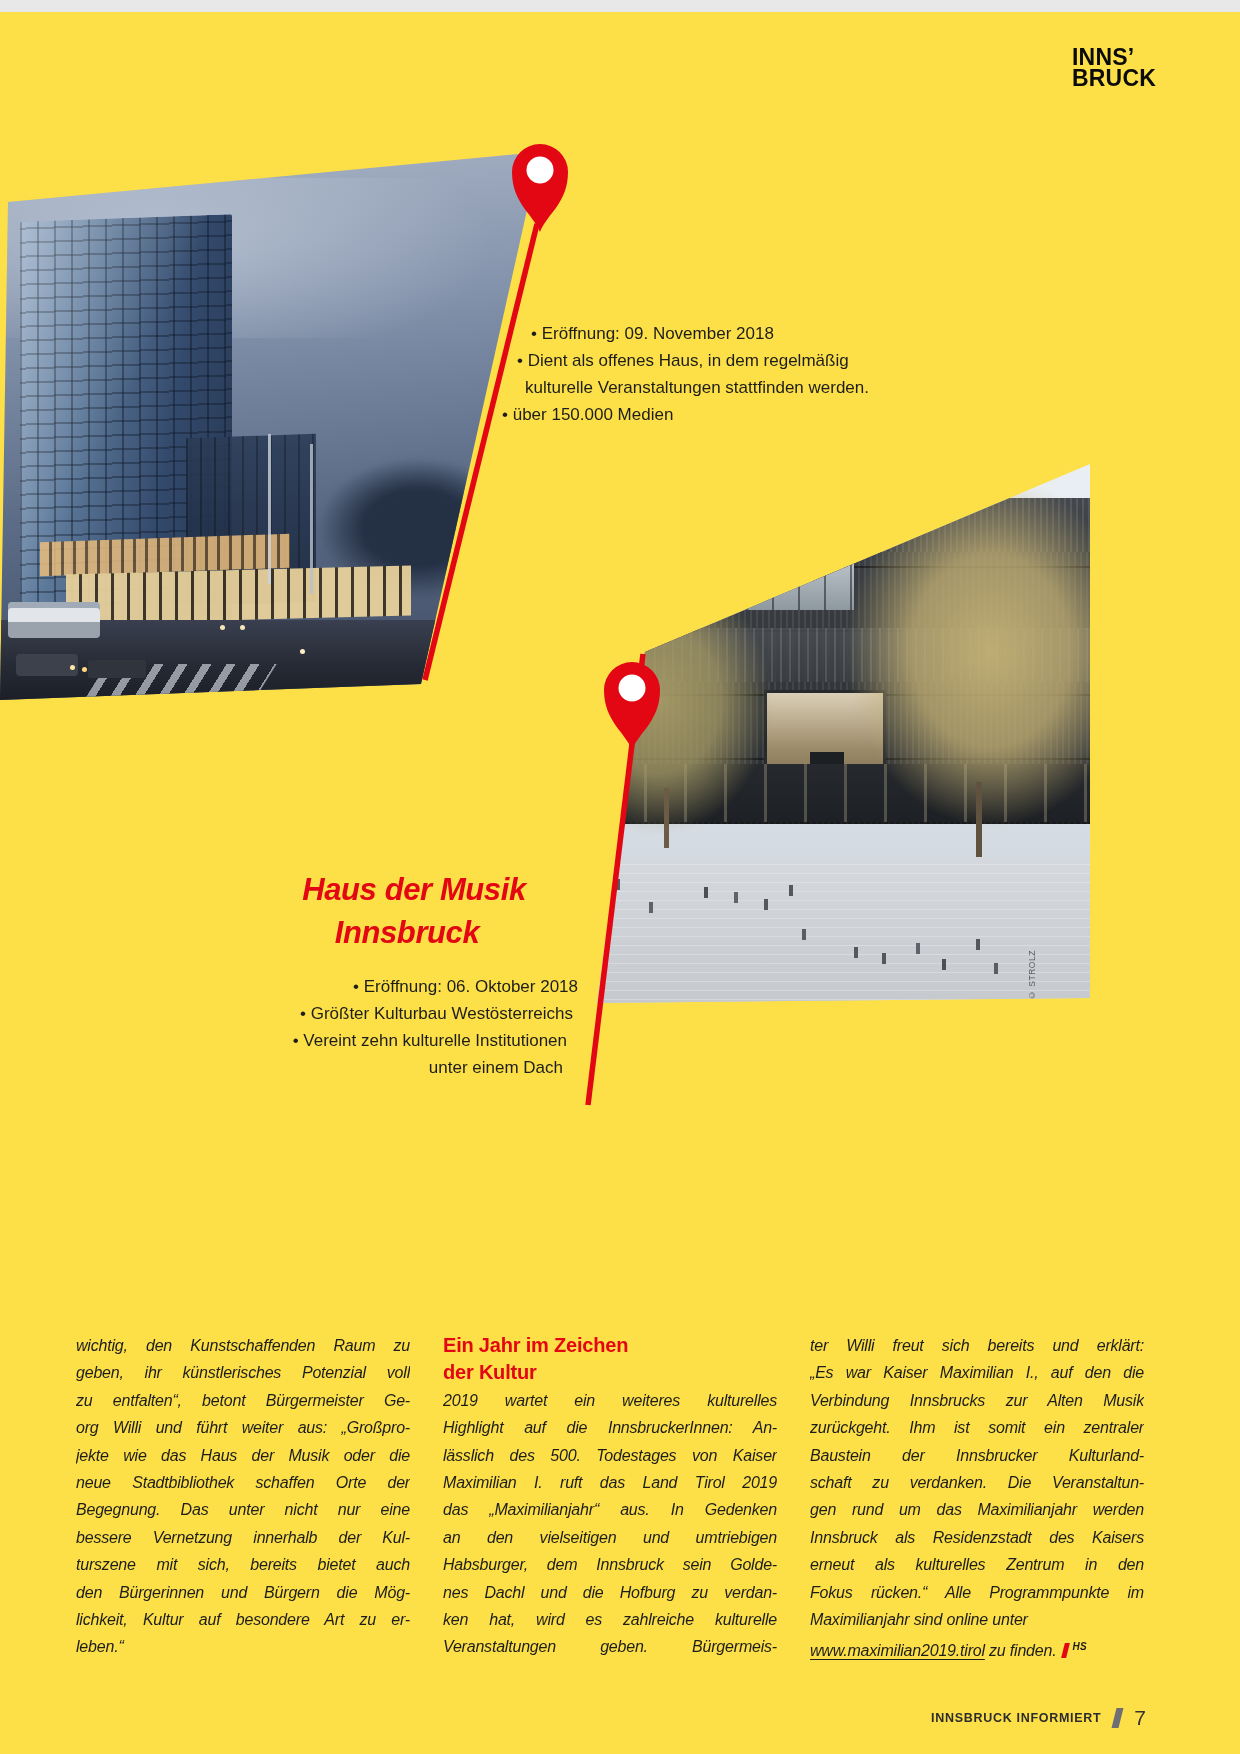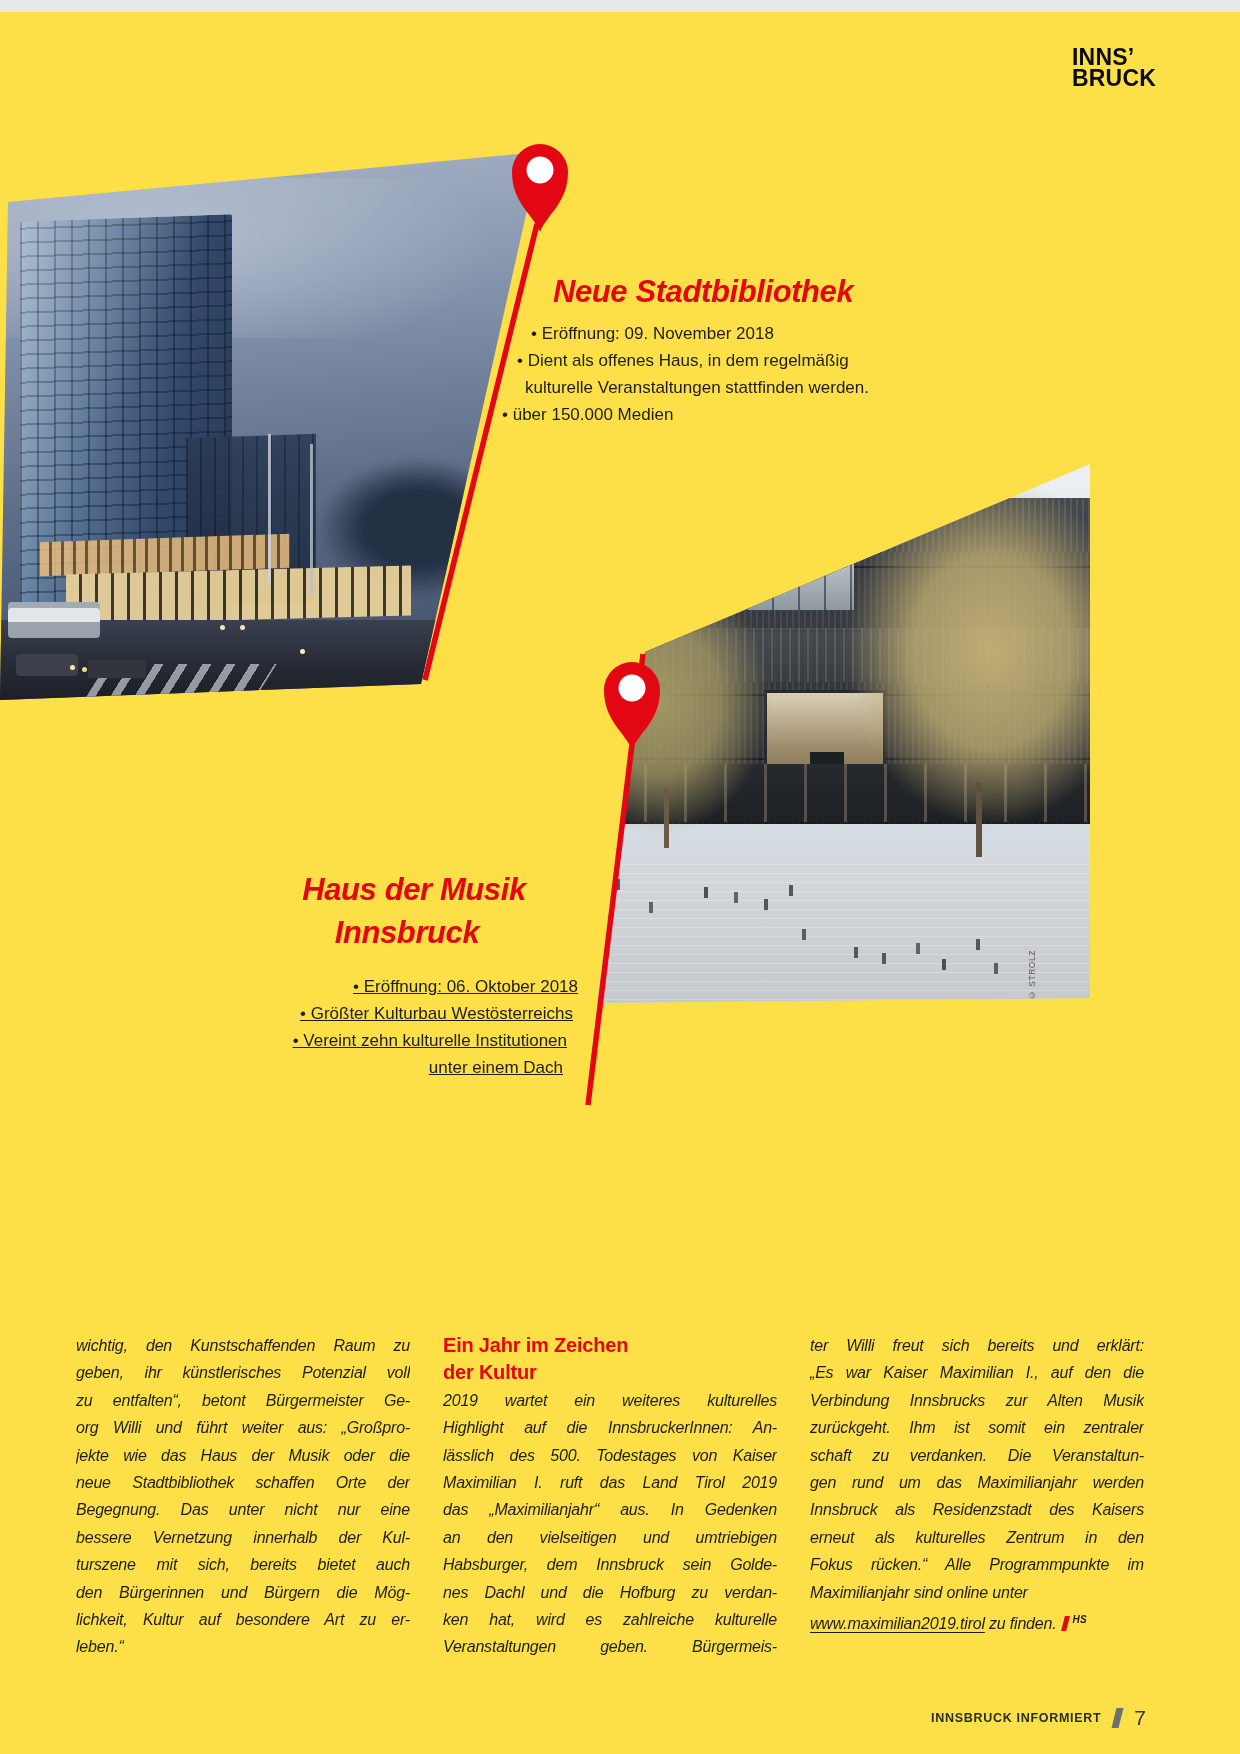--- a/index.html
+++ b/index.html
@@ -86,21 +86,21 @@
   
   .h-red{position:absolute;font-style:italic;font-weight:800;font-size:31px;letter-spacing:-.4px;color:#e30613;}
   .h1{left:553px;top:262px;}
   .h2{left:230px;top:856px;width:368px;text-align:center;line-height:43px;}
   .h2 .l2{margin-right:14px;}
   .bullets1{position:absolute;left:500px;top:308px;font-size:17px;line-height:27px;}
   .bullets1 .b0{margin-left:31px;}
   .bullets1 .b1{margin-left:17px;}
   .bullets1 .b2{margin-left:25px;}
   .bullets1 .b3{margin-left:2px;}
-  .bullets2{position:absolute;left:180px;top:961px;width:398px;font-size:17px;line-height:27px;text-align:right;text-decoration:underline;}
+  .bullets2{position:absolute;left:180px;top:961px;width:398px;font-size:17px;line-height:27px;text-align:right;}
   .bullets2 .b0{margin-right:0;}
   .bullets2 .b1{margin-right:5px;}
   .bullets2 .b2{margin-right:11px;}
   .bullets2 .b3{margin-right:15px;}
   
   .col{position:absolute;top:1320px;width:334px;}
   .col.c1{left:76px;}
   .col.c2{left:443px;}
   .col.c3{left:810px;}
   .tl{height:27.4px;line-height:27.4px;font-size:16px;letter-spacing:-.2px;overflow:hidden;font-style:italic;}
@@ -166,21 +166,20 @@
     <g transform="translate(540,160)">
       <path d="M0 60 C -7 42 -28 31 -28 0 A 28 28 0 1 1 28 0 C 28 31 7 42 0 60 Z" fill="#e30613"></path>
       <circle cx="0" cy="-2" r="13.5" fill="#ffffff"></circle>
     </g>
     <g transform="translate(632,678)">
       <path d="M0 60 C -7 42 -28 31 -28 0 A 28 28 0 1 1 28 0 C 28 31 7 42 0 60 Z" fill="#e30613"></path>
       <circle cx="0" cy="-2" r="13.5" fill="#ffffff"></circle>
     </g>
   </svg>
 
-  <div class="h-red h1">Neue Stadtbibliothek</div>
   <div class="bullets1">
     <div class="b0">• Eröffnung: 09. November 2018</div>
     <div class="b1">• Dient als offenes Haus, in dem regelmäßig</div>
     <div class="b2">kulturelle Veranstaltungen stattfinden werden.</div>
     <div class="b3">• über 150.000 Medien</div>
   </div>
 
   <div class="h-red h2">
     <div>Haus der Musik</div>
     <div class="l2">Innsbruck</div>
@@ -220,20 +219,21 @@
     <div class="tl j">nes Dachl und die Hofburg zu verdan-</div>
     <div class="tl j">ken hat, wird es zahlreiche kulturelle</div>
     <div class="tl j">Veranstaltungen geben. Bürgermeis-</div>
   </div>
 
   <div class="col c3">
     <div class="tl j">ter Willi freut sich bereits und erklärt:</div>
     <div class="tl j">„Es war Kaiser Maximilian I., auf den die</div>
     <div class="tl j">Verbindung Innsbrucks zur Alten Musik</div>
     <div class="tl j">zurückgeht. Ihm ist somit ein zentraler</div>
+    <div class="tl j">Baustein der Innsbrucker Kulturland-</div>
     <div class="tl j">schaft zu verdanken. Die Veranstaltun-</div>
     <div class="tl j">gen rund um das Maximilianjahr werden</div>
     <div class="tl j">Innsbruck als Residenzstadt des Kaisers</div>
     <div class="tl j">erneut als kulturelles Zentrum in den</div>
     <div class="tl j">Fokus rücken.“ Alle Programmpunkte im</div>
     <div class="tl">Maximilianjahr sind online unter</div>
     <div class="tl linkline">
       <a href="#">www.maximilian2019.tirol</a><span> zu finden.</span><span class="red-slash"></span><span class="hs">HS</span>
     </div>
   </div>

